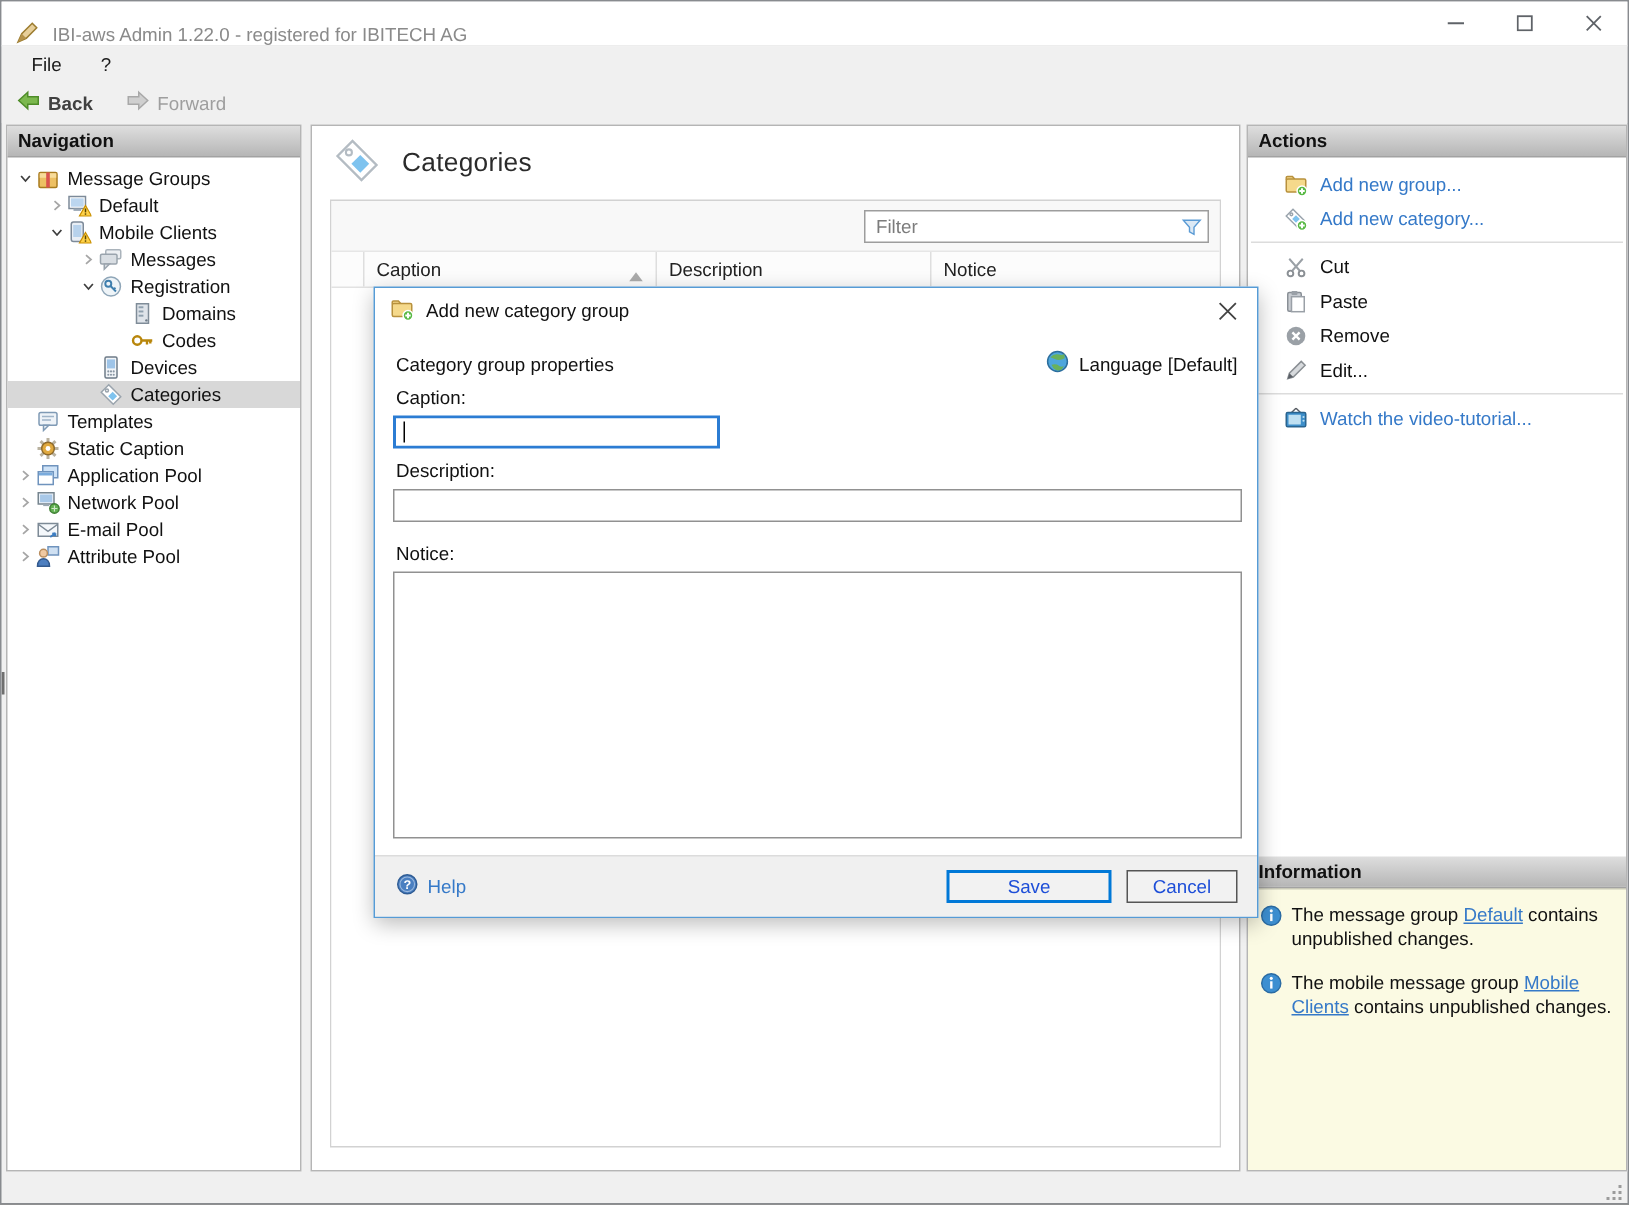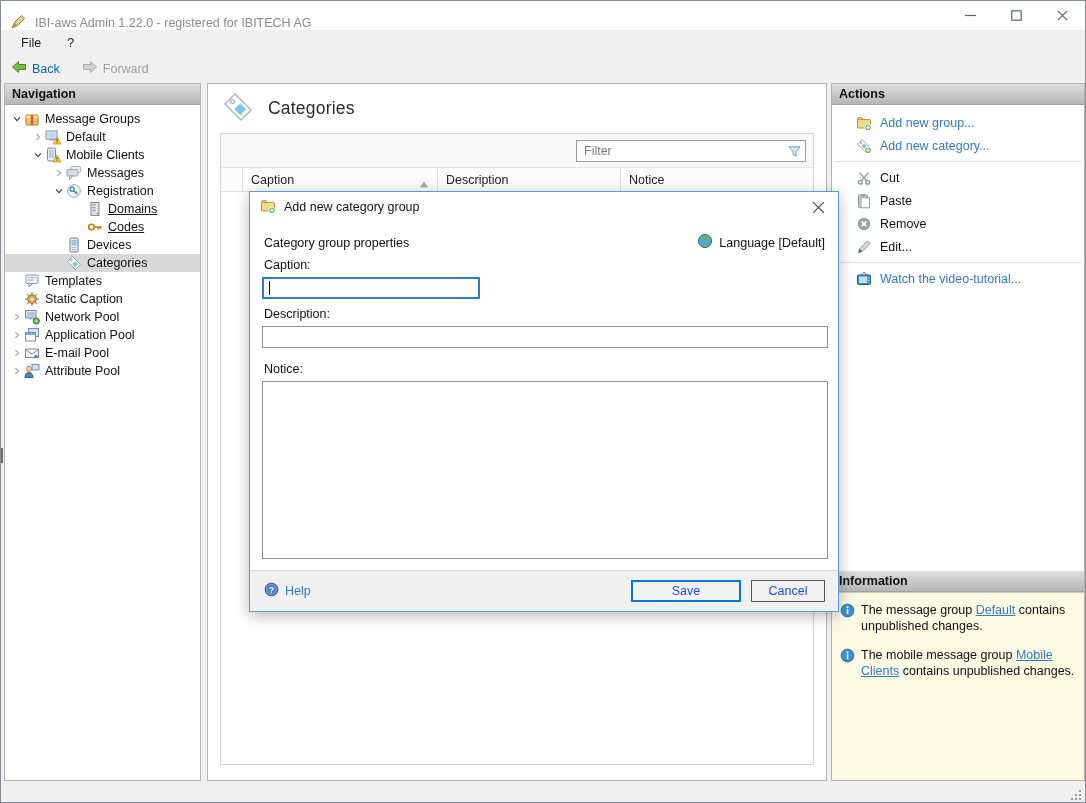--- a/index.html
+++ b/index.html
@@ -15,39 +15,39 @@
   .appicon{ width:16px; height:16px; margin:0 9px 0 9px; flex:0 0 auto;}
   .wtitle{ color:#8a8a8a; font-size:12.5px; flex:1 1 auto; white-space:nowrap; overflow:hidden;}
   .wincontrols{ display:flex; height:100%; }
   .wc{ width:46px; height:100%; display:flex; align-items:center; justify-content:center; color:#5f6368;}
   
   .menubar{ height:24px; background:#f0f0f0; display:flex; align-items:center; }
   .menubar span{ padding:3px 10px; margin-left:6px; }
   .menubar span:first-child{ margin-left:10px;text-align:right; }
   .toolbar{ height:27px; background:#f0f0f0; display:flex; align-items:center; padding-left:8px; }
   .tbtn{ display:flex; align-items:center; gap:5px; padding:2px 6px 2px 2px; }
-  .tbtn.back span{ font-weight:normal; color:#0369a1;}
+  .tbtn.back span{ font-weight:bold; color:#404040;}
   .tbtn.fwd span{ color:#9e9e9e; }
   
   .panel-header{
     height:21px; line-height:20px; padding-left:7px; font-weight:bold; color:#111;
     background:linear-gradient(#dedede,#b6b6b6); border-bottom:1px solid #a2a2a2;
     flex:0 0 auto;
   }
   .nav-panel{ position:absolute; left:3px; top:82px; width:197px; height:698px;
     background:#fff; border:1px solid #b5b5b5; }
   .center-panel{ position:absolute; left:206px; top:82px; width:620px; height:698px;
     background:#fff; border:1px solid #b5b5b5; }
   .right-panel{ position:absolute; left:830px; top:82px; width:254px; height:698px;
     background:#fff; border:1px solid #b5b5b5; display:flex; flex-direction:column; }
   
   .tree{ padding-top:5px; }
   .trow{ height:18px; display:flex; align-items:center; white-space:nowrap; }
   .trow.selected{ background:#d8d8d8; }
-  .lvl0{ padding-left:5px; } .lvl1{ padding-left:26px; } .lvl2{ padding-left:47px; } .lvl3{ padding-left:68px;text-decoration:underline; }
+  .lvl0{ padding-left:5px; } .lvl1{ padding-left:26px; } .lvl2{ padding-left:47px; } .lvl3{ padding-left:68px; }
   .chev{ width:14px; height:14px; flex:0 0 auto; display:flex; align-items:center; justify-content:center;}
   .ticon{ width:16px; height:16px; flex:0 0 auto; margin-right:5px; position:relative;}
   .ticon svg{ display:block; }
   .tlabel{ color:#111; }
   
   .page-title-row{ height:49px; display:flex; align-items:center; padding-left:14px; gap:14px;}
   .page-title{ font-size:17.5px; color:#2b2b2b; letter-spacing:.2px;}
   .content-box{ position:absolute; left:12px; top:49px; width:594px; height:632px; border:1px solid #d2d2d2; background:#fff;}
   .filter-bar{ position:relative; height:34px; background:#f8f8f8; border-bottom:1px solid #e6e6e6;}
   .filter-wrap{ position:absolute; right:7px; top:6px; width:230px; height:22px; background:#fff;
@@ -338,44 +338,44 @@
       </div>
 
       <div class="trow lvl0">
         <span class="chev">
             <svg width="10" height="10" viewBox="0 0 12 12">
               <path d="M4 2.5 L8 6 L4 9.5" fill="none" stroke="#a6a6a6" stroke-width="1.4"></path>
             </svg>
           </span>
         <span class="ticon">
             <svg width="16" height="16" viewBox="0 0 16 16">
+              <rect x="4.5" y="1.5" width="10" height="8" fill="#cfe3f7" stroke="#6f93bd"></rect>
+              <rect x="1.5" y="5.5" width="10" height="8.5" fill="#fff" stroke="#6f93bd"></rect>
+              <rect x="2" y="6" width="9" height="2" fill="#7aabdc"></rect>
+            </svg>
+          </span>
+        <span class="tlabel">Application Pool</span>
+      </div>
+
+      <div class="trow lvl0">
+        <span class="chev">
+            <svg width="10" height="10" viewBox="0 0 12 12">
+              <path d="M4 2.5 L8 6 L4 9.5" fill="none" stroke="#a6a6a6" stroke-width="1.4"></path>
+            </svg>
+          </span>
+        <span class="ticon">
+            <svg width="16" height="16" viewBox="0 0 16 16">
               <rect x="1.5" y="1.5" width="10.5" height="7.5" fill="#eaf1f8" stroke="#77858f"></rect>
               <rect x="2.7" y="2.7" width="8.1" height="5.1" fill="#a8c8e8"></rect>
               <rect x="4.8" y="9" width="4" height="1.4" fill="#9aa7b1"></rect>
               <circle cx="12.3" cy="12" r="3.1" fill="#62b152" stroke="#3c7e31"></circle>
               <path d="M10.3 12 H14.3 M12.3 10 V14" stroke="#cfe8c9" stroke-width=".8"></path>
             </svg>
           </span>
         <span class="tlabel">Network Pool</span>
-      </div>
-
-      <div class="trow lvl0">
-        <span class="chev">
-            <svg width="10" height="10" viewBox="0 0 12 12">
-              <path d="M4 2.5 L8 6 L4 9.5" fill="none" stroke="#a6a6a6" stroke-width="1.4"></path>
-            </svg>
-          </span>
-        <span class="ticon">
-            <svg width="16" height="16" viewBox="0 0 16 16">
-              <rect x="4.5" y="1.5" width="10" height="8" fill="#cfe3f7" stroke="#6f93bd"></rect>
-              <rect x="1.5" y="5.5" width="10" height="8.5" fill="#fff" stroke="#6f93bd"></rect>
-              <rect x="2" y="6" width="9" height="2" fill="#7aabdc"></rect>
-            </svg>
-          </span>
-        <span class="tlabel">Application Pool</span>
       </div>
 
       <div class="trow lvl0">
         <span class="chev">
             <svg width="10" height="10" viewBox="0 0 12 12">
               <path d="M4 2.5 L8 6 L4 9.5" fill="none" stroke="#a6a6a6" stroke-width="1.4"></path>
             </svg>
           </span>
         <span class="ticon">
             <svg width="16" height="16" viewBox="0 0 16 16">

